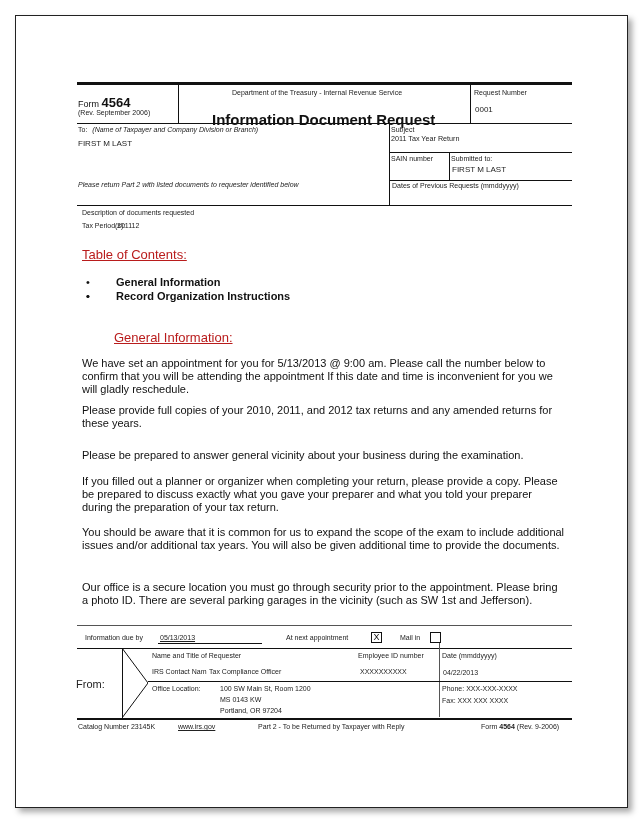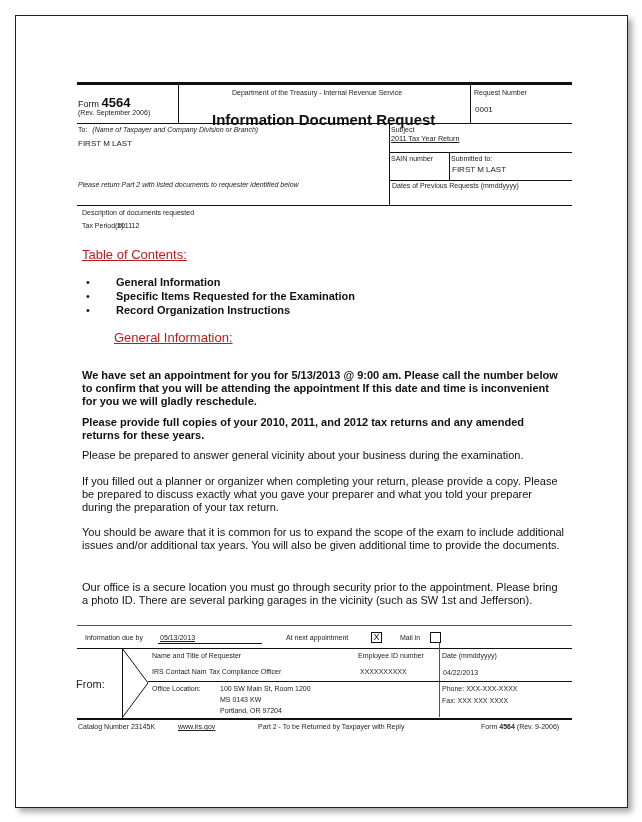--- a/index.html
+++ b/index.html
@@ -14,33 +14,33 @@
 
   .abs { position: absolute; white-space: nowrap; }
 
   
   .hline { position: absolute; background: #111; }
   .vline { position: absolute; background: #111; width: 1px; }
 
   .t-form { font-size: 9px; }
   .t-form b { font-size: 13px; font-weight: bold; }
   .t-small { font-size: 7px; color: #222; }
-  .t-xs { font-size: 7.2px; color: #222; text-decoration: underline; }
+  .t-xs { font-size: 7.2px; color: #222; }
   .t-val { font-size: 8px; color: #222; }
   .t-title { font-size: 15px; font-weight: bold; }
   .italic { font-style: italic; }
 
   .h-section { font-size: 13px; text-decoration: underline; color: #b91c1c; }
 
   .toc { position: absolute; left: 86px; top: 275px; list-style: none; }
   .toc li { font-size: 11px; font-weight: bold; line-height: 14px; position: relative; padding-left: 30px; }
   .toc li .bullet { position: absolute; left: 0; top: 0; font-weight: normal; }
 
   .para { position: absolute; left: 82px; width: 480px; font-size: 11px; line-height: 12.8px; white-space: normal; color: #111; }
-  .para.bold { font-weight: bold; margin-top: 12px; }
+  .para.bold { font-weight: normal; }
 
   .checkbox { position: absolute; width: 11px; height: 11px; border: 1px solid #111; font-size: 9px; line-height: 9px; text-align: center; }
 
   .from-diag { position: absolute; left: 122px; top: 648px; width: 26px; height: 70px; }
   .link { text-decoration: underline; }
 </style>
 </head>
 <body>
 
 <div class="page"></div>
@@ -85,21 +85,21 @@
 
 <div class="hline" style="left:77px;top:205px;width:495px;height:1px;"></div>
 
 <div class="abs t-small" style="left:82px;top:209px;">Description of documents requested</div>
 <div class="abs t-small" style="left:82px;top:222px;">Tax Period(s):</div>
 <div class="abs t-small" style="left:117px;top:222px;">201112</div>
 
 <div class="abs h-section" style="left:82px;top:247px;">Table of Contents:</div>
 <ul class="toc">
   <li><span class="bullet">•</span><span>General Information</span></li>
-  <li><span class="bullet">•</span><span>Specific Items Requested for the Examination</span></li>
+  <li><span class="bullet">•</span></li>
   <li><span class="bullet">•</span><span>Record Organization Instructions</span></li>
 </ul>
 
 <div class="abs h-section" style="left:82px;top:330px;margin-left:32px;">General Information:</div>
 
 <div class="para bold" style="top:357px;">We have set an appointment for you for 5/13/2013 @ 9:00 am. Please call the number below to confirm that you will be attending the appointment  If this date and time is inconvenient for you we will gladly reschedule.</div>
 <div class="para bold" style="top:404px;">Please provide full copies of your 2010, 2011, and 2012 tax returns and any amended returns for these years.</div>
 <div class="para" style="top:449px;width:490px;">Please be prepared to answer general vicinity about your business during the examination.</div>
 <div class="para" style="top:475px;">If you filled out a planner or organizer when completing your return, please provide a copy. Please be prepared to discuss exactly what you gave your preparer and what you told your preparer during the preparation of your tax return.</div>
 <div class="para" style="top:526px;width:490px;">You should be aware that it is common for us to expand the scope of the exam to include additional issues and/or additional tax years. You will also be given additional time to provide the documents.</div>

